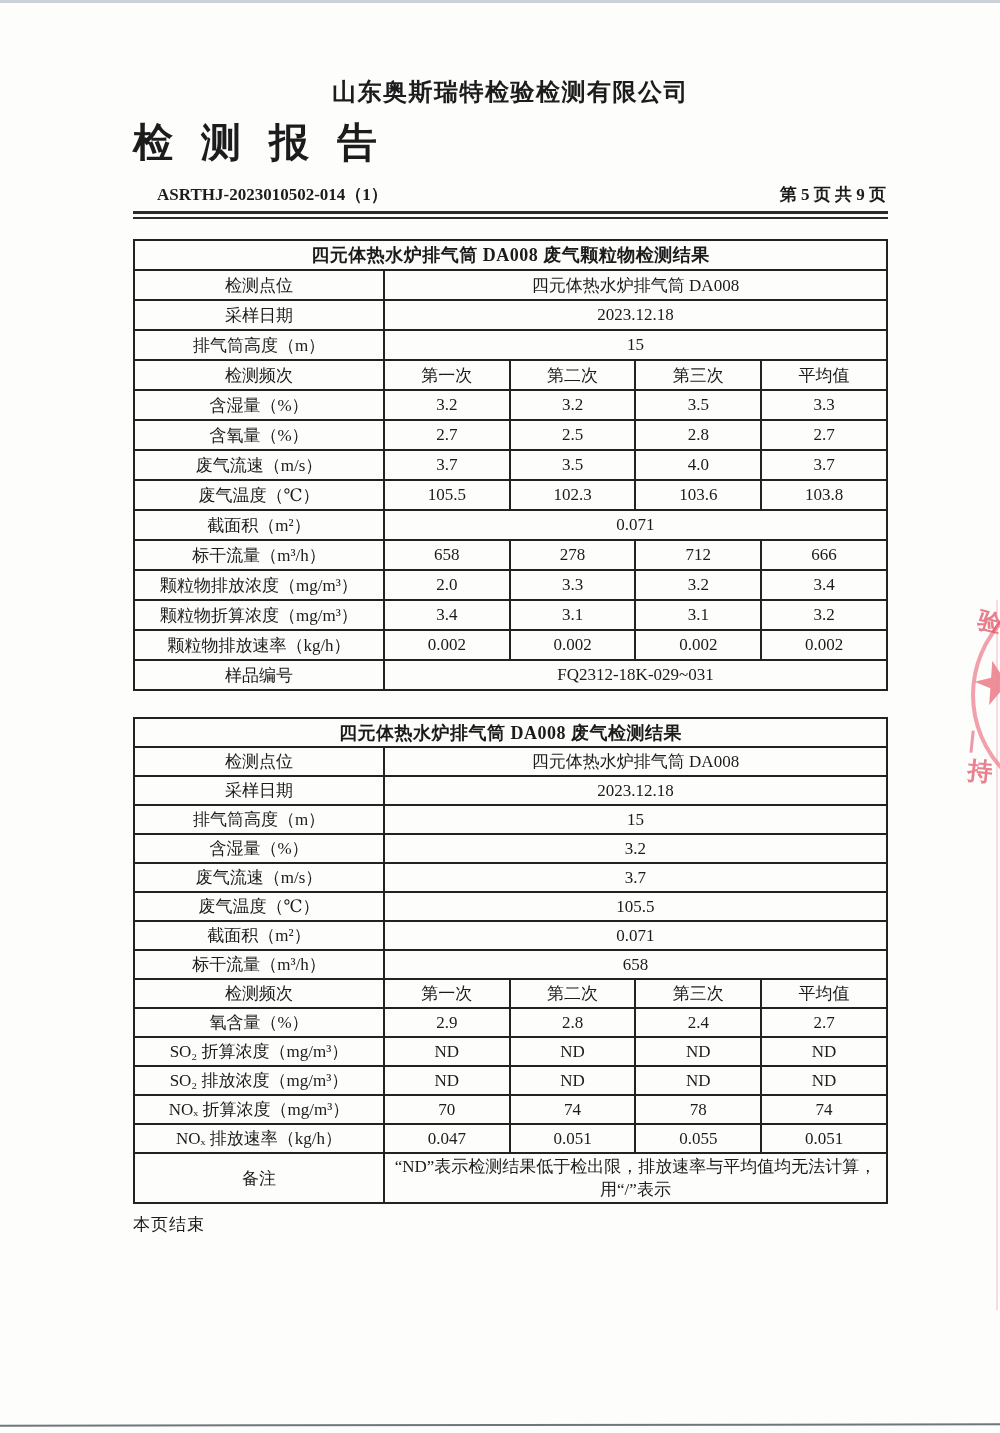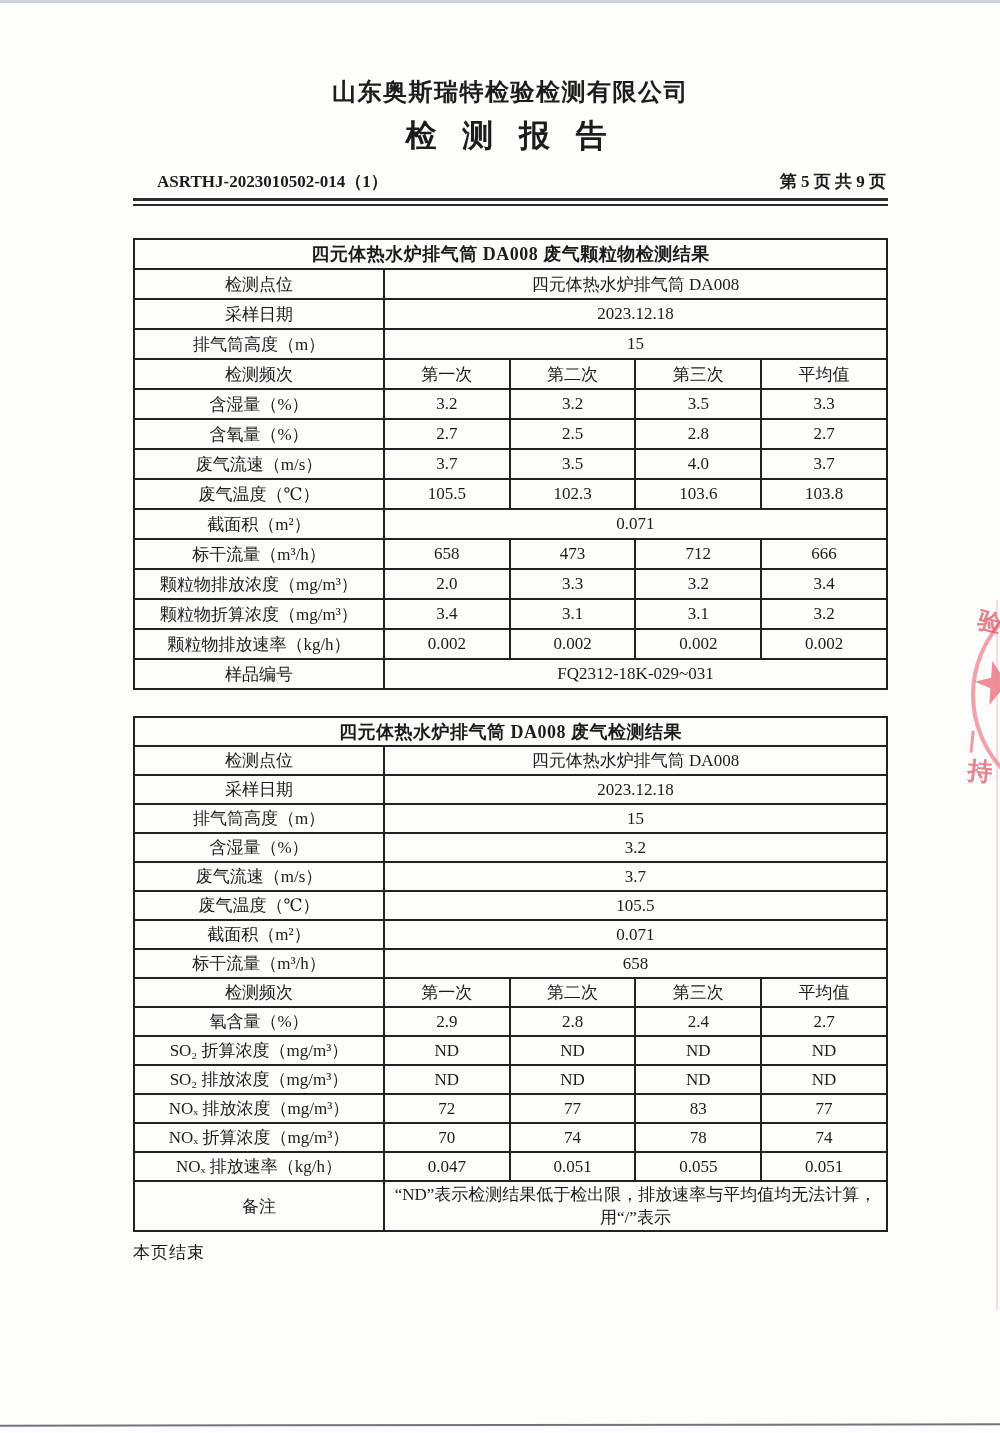--- a/index.html
+++ b/index.html
@@ -27,22 +27,21 @@
   }
   .company-name {
     margin-top: 76px;
     text-align: center;
     font-size: 24px;
     font-weight: bold;
     letter-spacing: 1.5px;
   }
   .doc-title {
     margin-top: 7px;
-    text-align: center;
-    font-size: 31px;
+    font-size: 40px;
     font-weight: bold;
     letter-spacing: 9px;
   }
   .meta-row {
     margin-top: 13px;
     display: flex;
     justify-content: space-between;
     align-items: center;
     font-size: 17px;
     font-weight: 600;
@@ -54,21 +53,21 @@
     border-top: 3px solid #2b2b2b;
     border-bottom: 2px solid #2b2b2b;
   }
   table.report-table {
     width: 100%;
     border-collapse: collapse;
     table-layout: fixed;
     font-size: 17px;
     color: #1b1b1b;
   }
-  table.t1 { margin-top: 32px; }
+  table.t1 { margin-top: 20px; }
   table.t2 { margin-top: 26px; }
   .report-table td, .report-table th {
     border: 2px solid #222;
     text-align: center;
     vertical-align: middle;
     padding: 1px 4px;
     white-space: pre-line;
     overflow: hidden;
     font-weight: normal;
   }
@@ -197,21 +196,21 @@
           <td>103.6</td>
           <td>103.8</td>
         </tr>
         <tr>
           <td>截面积（m²）</td>
           <td colspan="4">0.071</td>
         </tr>
         <tr>
           <td>标干流量（m³/h）</td>
           <td>658</td>
-          <td>473</td>
+          <td>278</td>
           <td>712</td>
           <td>666</td>
         </tr>
         <tr>
           <td>颗粒物排放浓度（mg/m³）</td>
           <td>2.0</td>
           <td>3.3</td>
           <td>3.2</td>
           <td>3.4</td>
         </tr>
@@ -302,27 +301,20 @@
           <td>ND</td>
         </tr>
         <tr>
           <td>SO₂ 排放浓度（mg/m³）</td>
           <td>ND</td>
           <td>ND</td>
           <td>ND</td>
           <td>ND</td>
         </tr>
         <tr>
-          <td>NOₓ 排放浓度（mg/m³）</td>
-          <td>72</td>
-          <td>77</td>
-          <td>83</td>
-          <td>77</td>
-        </tr>
-        <tr>
           <td>NOₓ 折算浓度（mg/m³）</td>
           <td>70</td>
           <td>74</td>
           <td>78</td>
           <td>74</td>
         </tr>
         <tr>
           <td>NOₓ 排放速率（kg/h）</td>
           <td>0.047</td>
           <td>0.051</td>

